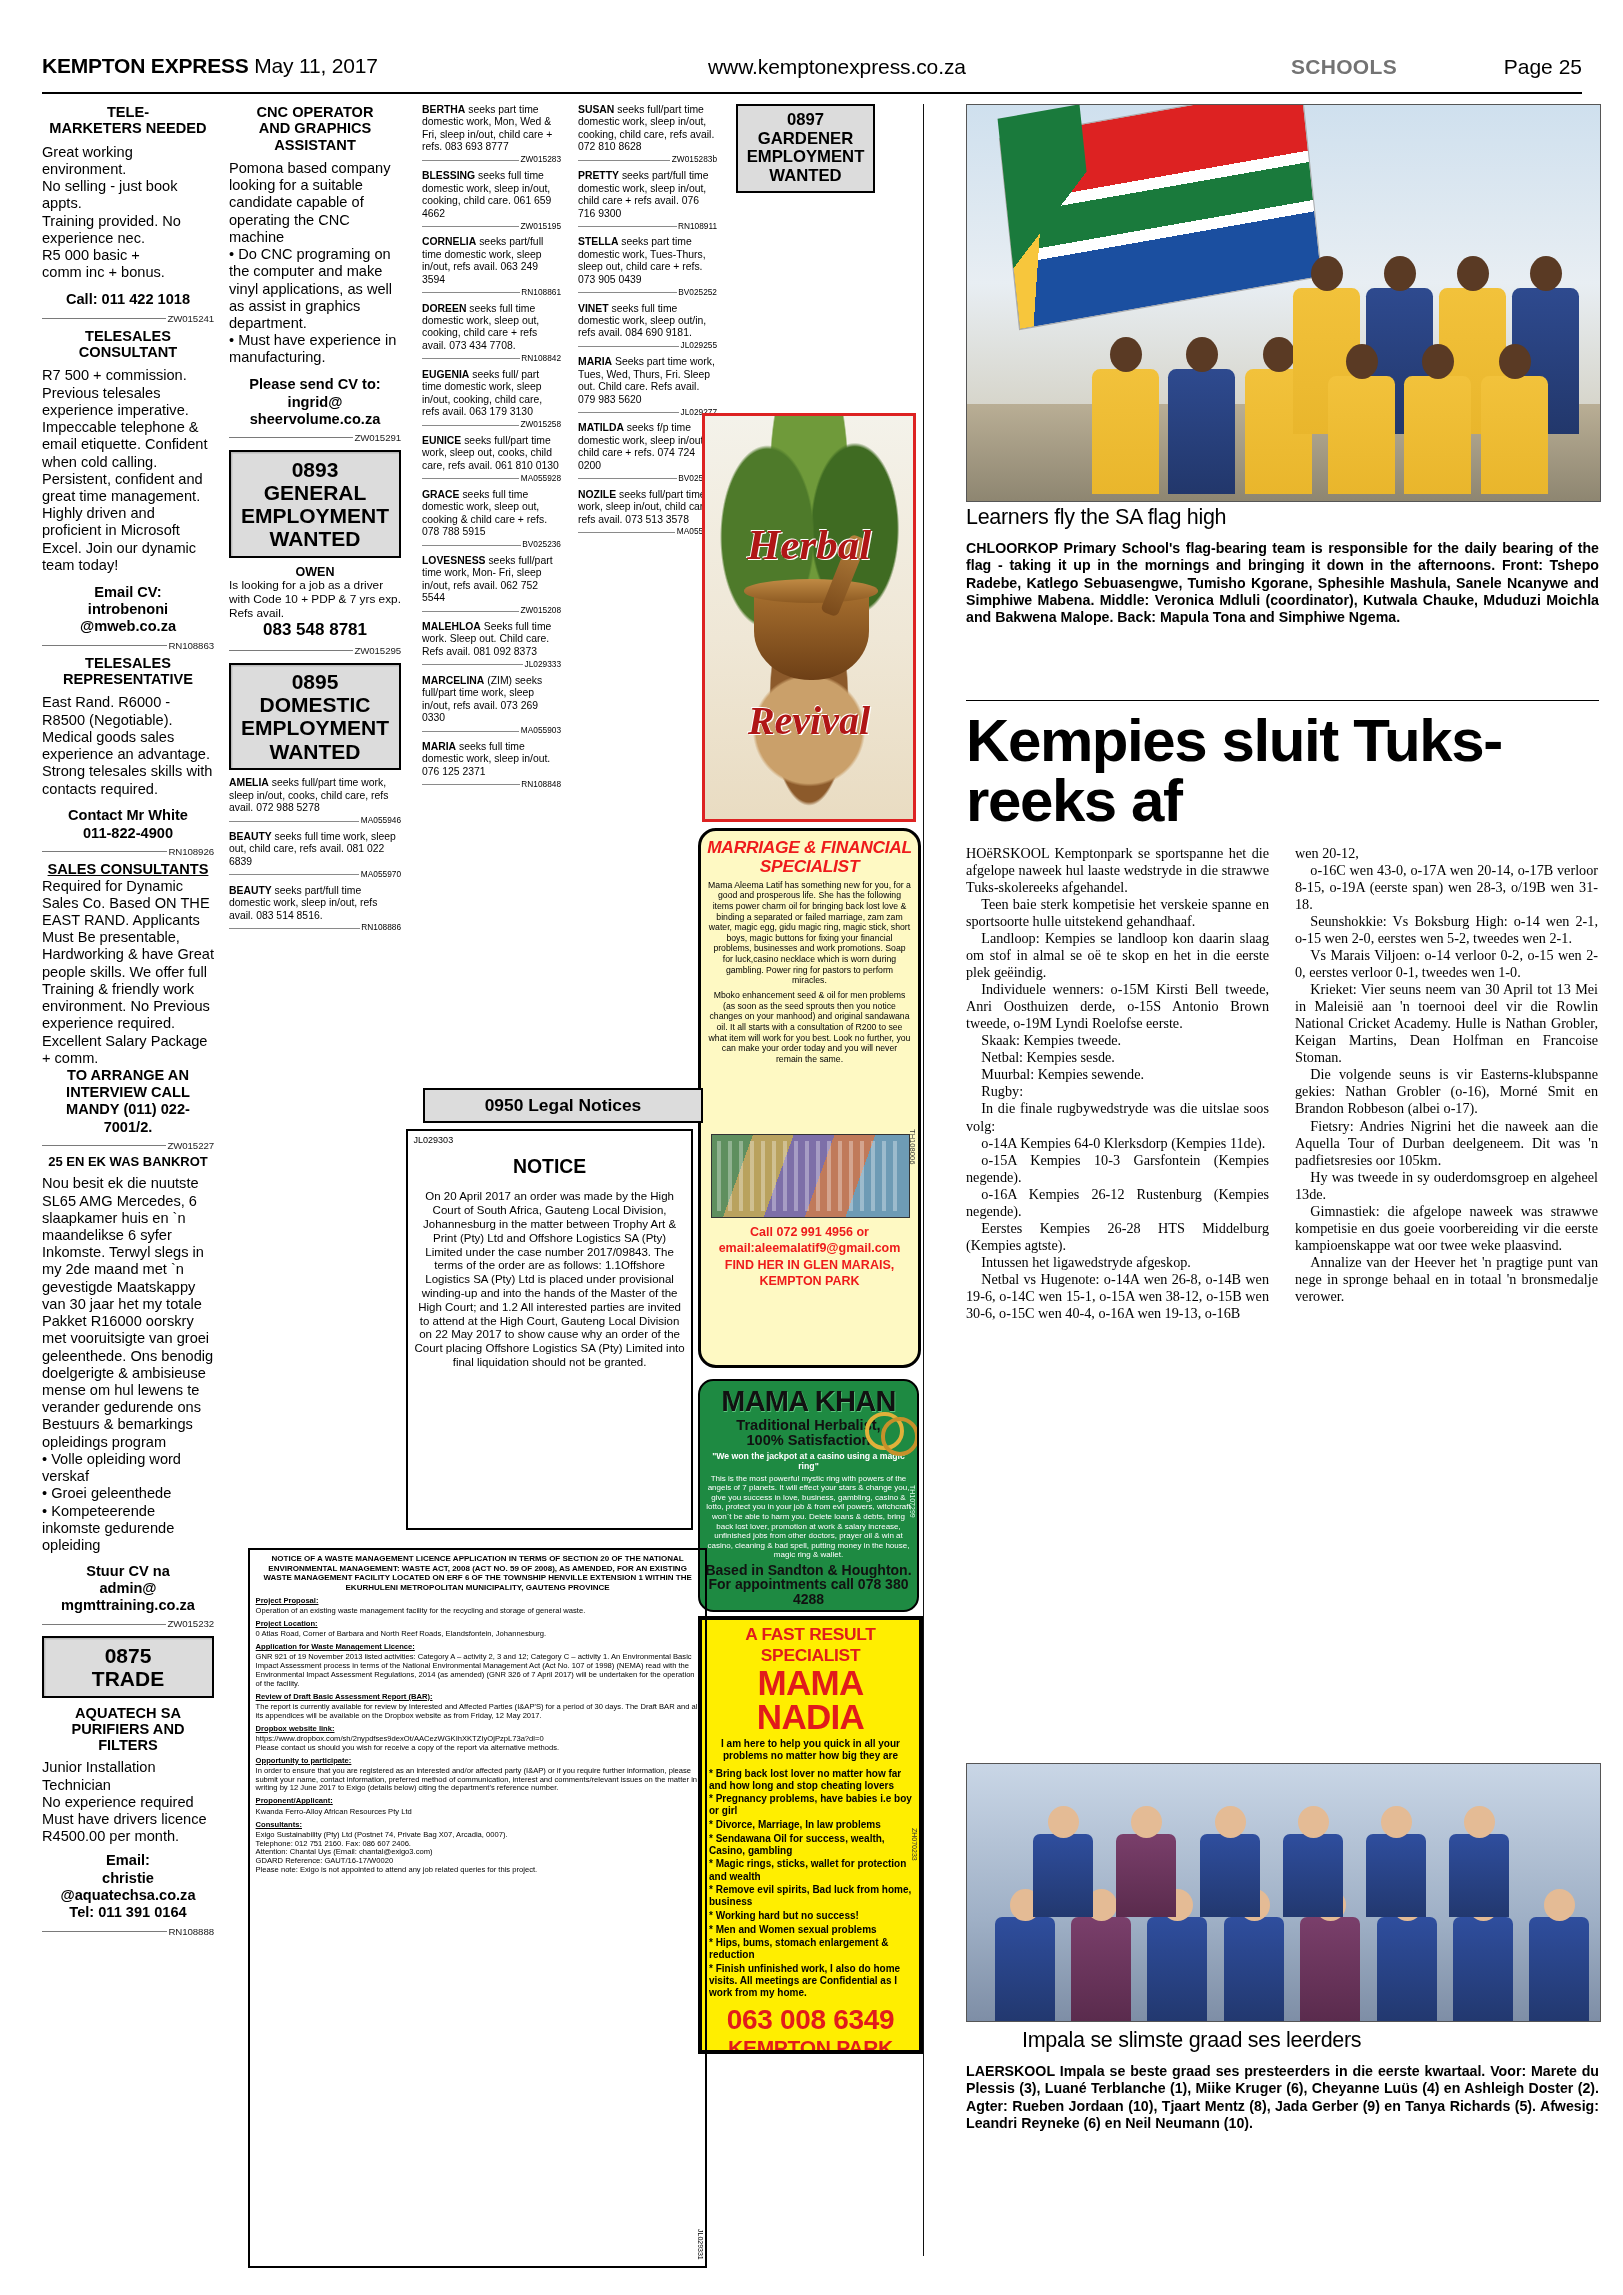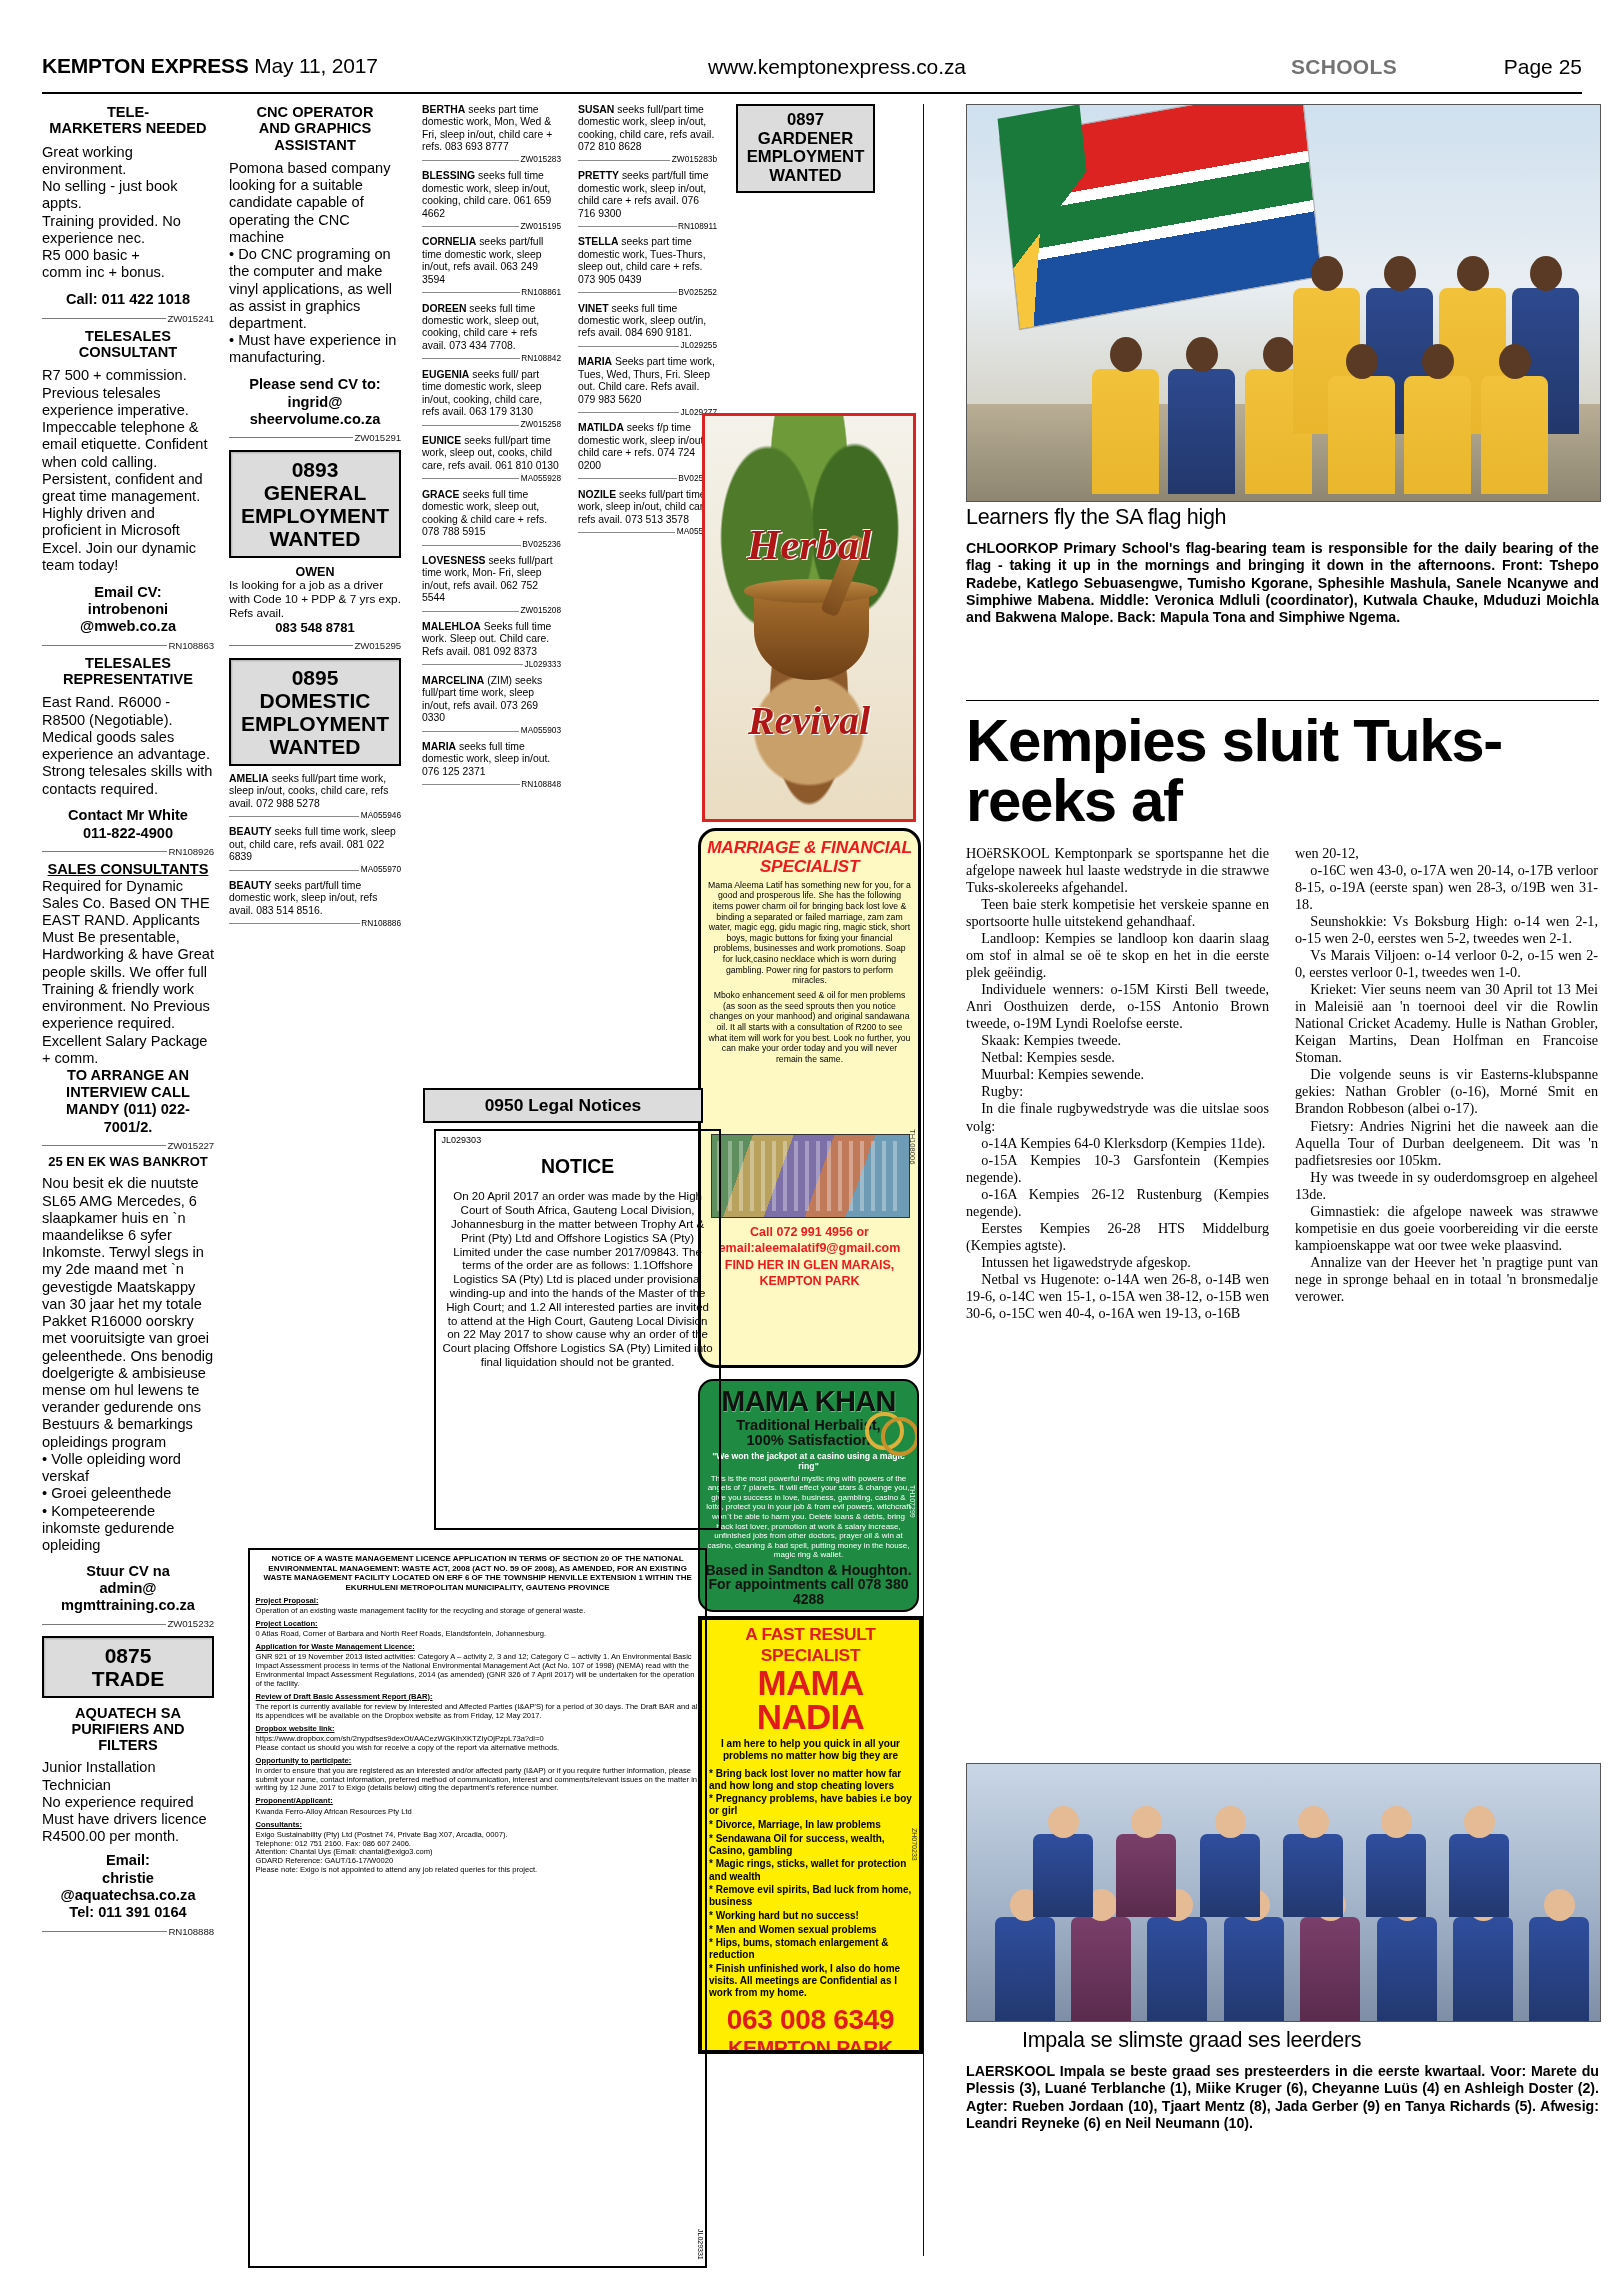--- a/index.html
+++ b/index.html
@@ -126,21 +126,21 @@
   .nadia ul{margin:5.6px 7px 0 7px;padding:0;list-style:none;}
   .nadia li{font-weight:700;font-size:10px;line-height:1.22;margin-bottom:1.4px;}
   .nadia .phone{text-align:center;color:#e11b1b;font-weight:700;font-size:28px;margin-top:4.2px;letter-spacing:-0.3px;}
   .nadia .town{text-align:center;color:#e11b1b;font-weight:700;font-size:21px;letter-spacing:-0.3px;}
   .nadia .vcode{position:absolute;right:0.7px;top:208px;font-size:7px;writing-mode:vertical-rl;color:#333;}
 
   
   .lnhdr{position:absolute;left:423px;top:1088px;width:276px;border:2.1px solid #000;background:#dcdcdc;
      text-align:center;font-weight:700;font-size:17.4px;padding:4.9px 0;
      font-family:"Liberation Sans Narrow","Liberation Sans",sans-serif;}
-  .notice{position:absolute;left:434px;top:1129px;width:272px;height:389px;border:2.1px solid #000;padding:4.2px 5.6px;}
+  .notice{position:absolute;left:406px;top:1129px;width:272px;height:389px;border:2.1px solid #000;padding:4.2px 5.6px;}
   .notice .code{font-size:9px;}
   .notice h3{text-align:center;font-size:19.4px;margin:9.7px 0 12.5px 0;}
   .notice p{font-size:11.5px;line-height:1.2;text-align:center;margin:0;}
 
   .waste{position:absolute;left:248px;top:1548px;width:444px;height:708px;border:2.1px solid #000;padding:4.2px 5.6px;font-size:7.6px;line-height:1.16;}
   .waste .wh{text-align:center;font-weight:700;font-size:8px;line-height:1.2;margin-bottom:4.2px;}
   .waste h4{margin:4.2px 0 1.4px 0;font-size:7.6px;font-weight:700;text-decoration:underline;}
   .waste p{margin:0 0 2.8px 0;}
   .waste .vcode{position:absolute;right:1.4px;bottom:7px;font-size:7px;writing-mode:vertical-rl;}
 
@@ -330,21 +330,21 @@
     <div class="cat">
       <span class="num">0893</span>
       <span style="white-space:pre-line">GENERAL
 EMPLOYMENT
 WANTED</span>
     </div>
 
     <div class="ad" style="font-size:11.8px">
       <div class="ad-h" style="font-size:12.5px">OWEN</div>
       <div class="ad-b" style="font-size:11.8px">Is looking for a job as a driver with Code 10 + PDP &amp; 7 yrs exp. Refs avail.</div>
-      <div class="ad-c" style="font-size:13px">083 548 8781</div>
+      <div class="ad-c" style="font-size:17px">083 548 8781</div>
     </div>
     <div class="refline">
         <span class="ln"></span>
         <span class="rf">ZW015295</span>
       </div>
 
     <div class="cat">
       <span class="num">0895</span>
       <span style="white-space:pre-line">DOMESTIC
 EMPLOYMENT

